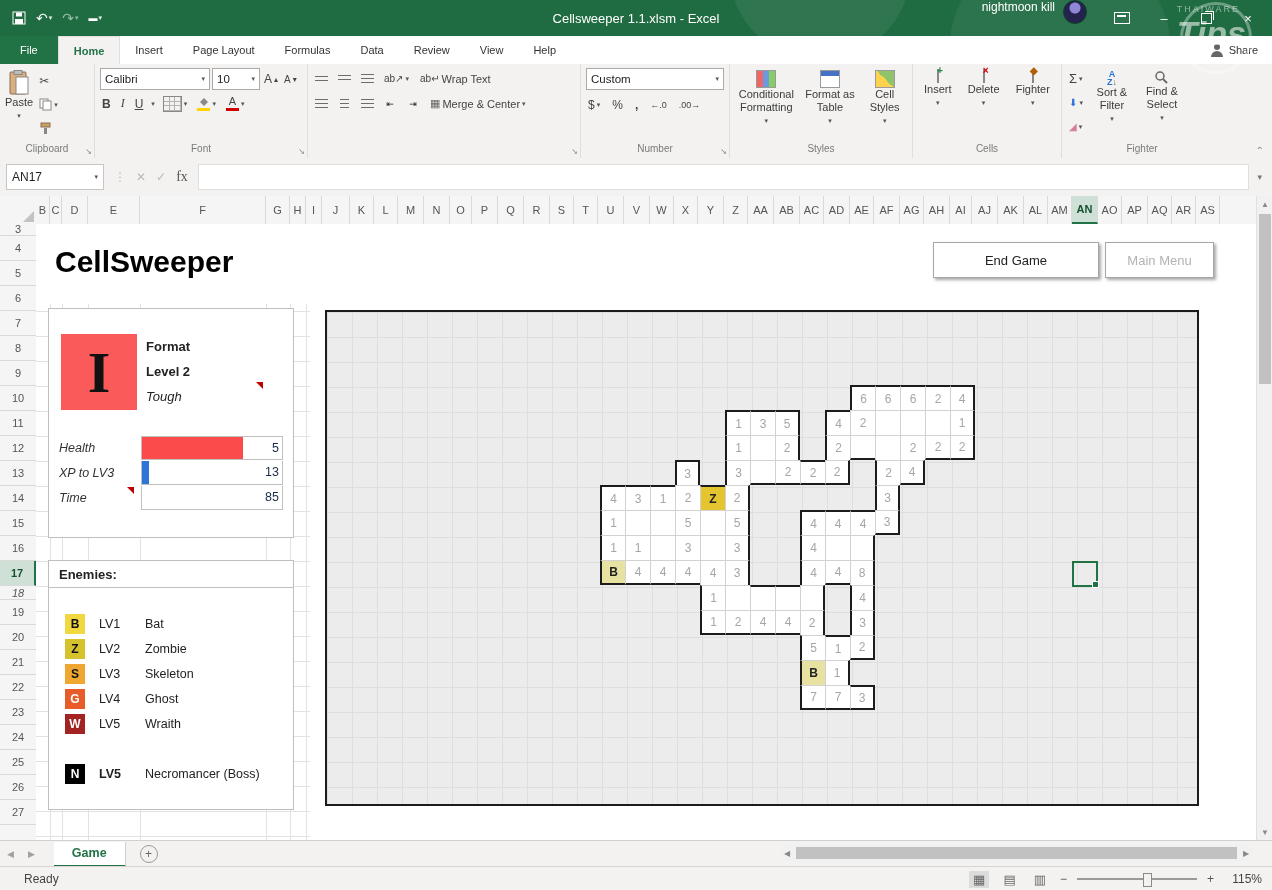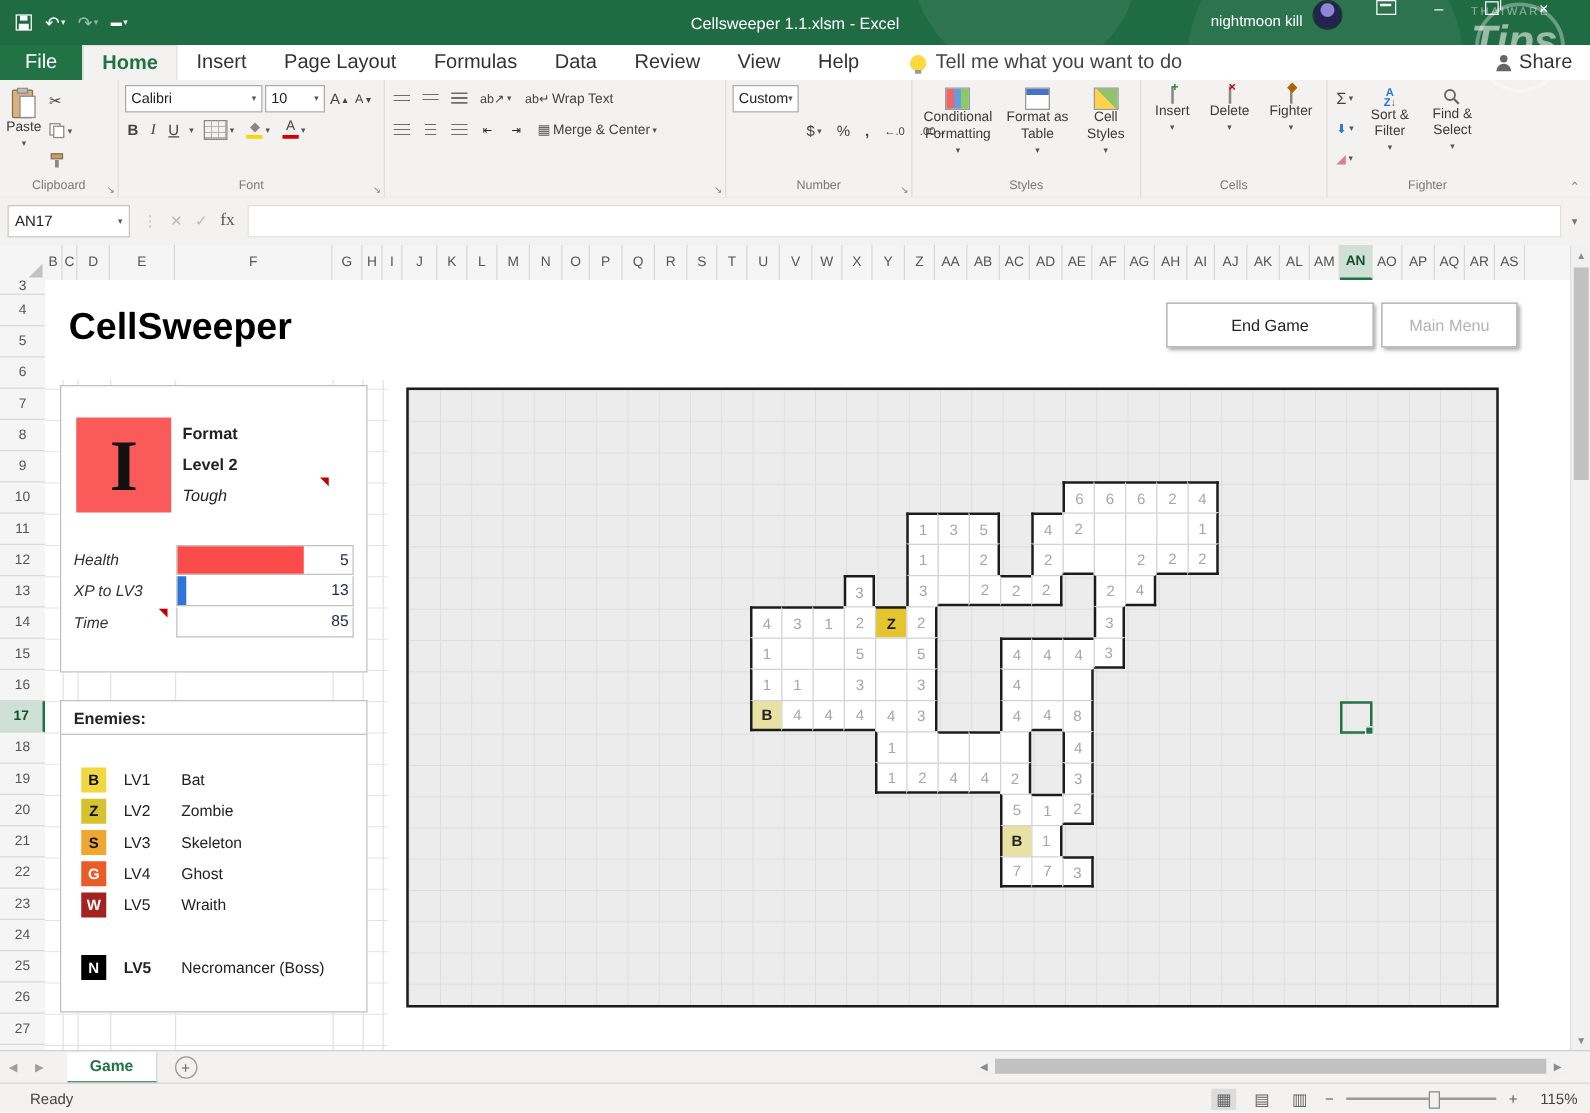--- a/index.html
+++ b/index.html
@@ -9,35 +9,35 @@
 
   
   #titlebar{left:0;top:0;width:1272px;height:36px;background:
      radial-gradient(circle at 820px -30px, rgba(255,255,255,.07) 90px, transparent 91px),
      radial-gradient(circle at 1060px 50px, rgba(255,255,255,.06) 110px, transparent 111px),
      #1f6b42;color:#fff;display:flex;align-items:center;}
   #qat{display:flex;align-items:center;gap:10px;padding-left:12px;font-size:14px;}
   .qat-btn{display:flex;align-items:center;color:#fff;}
   .qat-dd{font-size:7px;margin-left:1px;opacity:.9;}
   #tb-title{position:absolute;left:0;right:0;text-align:center;font-size:13px;pointer-events:none;}
-  #tb-right{position:absolute;right:16px;top:0;height:24px;display:flex;align-items:flex-end;}
+  #tb-right{position:absolute;right:3px;top:0;height:24px;display:flex;align-items:flex-start;}
   #tb-user{font-size:12px;margin-right:8px;}
   #tb-avatar{width:22px;height:22px;border-radius:50%;margin-right:14px;
      background:radial-gradient(circle at 50% 32%, #8f86d8 5px, #23234d 6px);border:1px solid #0f3d26;}
   .winbtn{width:42px;height:36px;display:flex;align-items:center;justify-content:center;font-size:13px;color:#fff;}
   .ribopt{width:14px;height:10px;border:1px solid #fff;position:relative;}
   .ribopt::after{content:"";position:absolute;left:2px;top:2px;width:9px;height:2px;background:#fff;}
   .restore{width:9px;height:9px;border:1px solid #fff;box-shadow:2px -2px 0 -1px #1f6b42,3px -3px 0 -1px #fff;}
   #watermark{right:6px;top:0;width:110px;height:74px;z-index:60;pointer-events:none;}
   #wm-ring{position:absolute;right:14px;top:2px;width:66px;height:66px;border:3px solid rgba(255,255,255,.35);border-radius:50%;}
   #wm-main{position:absolute;right:20px;top:14px;font-size:34px;font-style:italic;font-weight:bold;color:rgba(255,255,255,.55);}
   #wm-sub{position:absolute;right:26px;top:4px;font-size:9px;letter-spacing:2px;color:rgba(255,255,255,.5);}
 
   
-  #tabrow{left:0;top:36px;width:1272px;height:28px;background:#fff;display:flex;align-items:stretch;font-size:16px;}
+  #tabrow{left:0;top:36px;width:1272px;height:28px;background:#fff;display:flex;align-items:stretch;font-size:11px;}
   .rtab{padding:0 15px;display:flex;align-items:center;color:#333;}
   .rtab.file{background:#217346;color:#fff;padding:0 20px;}
   .rtab.active{background:#f3f2f1;color:#217346;border:1px solid #e1dfdd;border-bottom:none;font-weight:bold;}
   #tellme{display:flex;align-items:center;gap:7px;margin-left:26px;color:#444;}
   #bulb{width:13px;height:13px;border-radius:50%;background:radial-gradient(circle at 50% 40%,#ffd83d 60%,#e8b100);position:relative;}
   #bulb::after{content:"";position:absolute;left:4px;top:12px;width:5px;height:3px;background:#999;}
   #share{position:absolute;right:14px;top:0;height:28px;display:flex;align-items:center;gap:6px;color:#333;}
   .person{width:12px;height:12px;position:relative;}
   .person::before{content:"";position:absolute;left:3px;top:0;width:6px;height:6px;border-radius:50%;background:#666;}
   .person::after{content:"";position:absolute;left:0;top:7px;width:12px;height:6px;border-radius:6px 6px 0 0;background:#666;}
@@ -204,24 +204,20 @@
       <span class="rtab file">File</span>
       <span class="rtab active">Home</span>
       <span class="rtab">Insert</span>
       <span class="rtab">Page Layout</span>
       <span class="rtab">Formulas</span>
       <span class="rtab">Data</span>
       <span class="rtab">Review</span>
       <span class="rtab">View</span>
       <span class="rtab">Help</span>
     </span>
-  <span id="tellme">
-    <span id="bulb"></span>
-    <span>Tell me what you want to do</span>
-  </span>
   <span id="share">
     <span class="person"></span>
     <span>Share</span>
   </span>
 </div>
 
 <div id="ribbon" class="abs">
 
   <div class="rgroup" style="width:94px">
     <div class="rg-body">
@@ -334,21 +330,21 @@
           <span style="font-size:11px;color:#666">▦</span>
           <span>Merge &amp; Center</span>
             <span class="dd">▾</span>
         </span>
       </div>
     </div>
     <span class="launcher">↘</span>
   </div>
 
   <div class="rgroup" style="width:148px">
-    <div class="rg-body" style="flex-direction:row;gap:4px">
+    <div class="rg-body" style="flex-direction:column;gap:4px">
       <span class="combo" style="width:128px">
           <span>Custom</span>
           <span class="dd">▾</span>
         </span>
       <div class="row" style="gap:8px">
         <span class="smallbtn">
             <span>$</span>
             <span class="dd">▾</span>
           </span>
         <span class="smallbtn">%</span>
@@ -509,21 +505,21 @@
     <div class="rh" style="height: 25px;">8</div>
     <div class="rh" style="height: 25px;">9</div>
     <div class="rh" style="height: 25px;">10</div>
     <div class="rh" style="height: 25px;">11</div>
     <div class="rh" style="height: 25px;">12</div>
     <div class="rh" style="height: 25px;">13</div>
     <div class="rh" style="height: 25px;">14</div>
     <div class="rh" style="height: 25px;">15</div>
     <div class="rh" style="height: 25px;">16</div>
     <div class="rh sel" style="height: 25px;">17</div>
-    <div class="rh" style="height: 25px;">18</div>
+    <div class="rh" style="height: 14px; font-style: italic;">18</div>
     <div class="rh" style="height: 25px;">19</div>
     <div class="rh" style="height: 25px;">20</div>
     <div class="rh" style="height: 25px;">21</div>
     <div class="rh" style="height: 25px;">22</div>
     <div class="rh" style="height: 25px;">23</div>
     <div class="rh" style="height: 25px;">24</div>
     <div class="rh" style="height: 25px;">25</div>
     <div class="rh" style="height: 25px;">26</div>
     <div class="rh" style="height: 25px;">27</div>
   </div>

